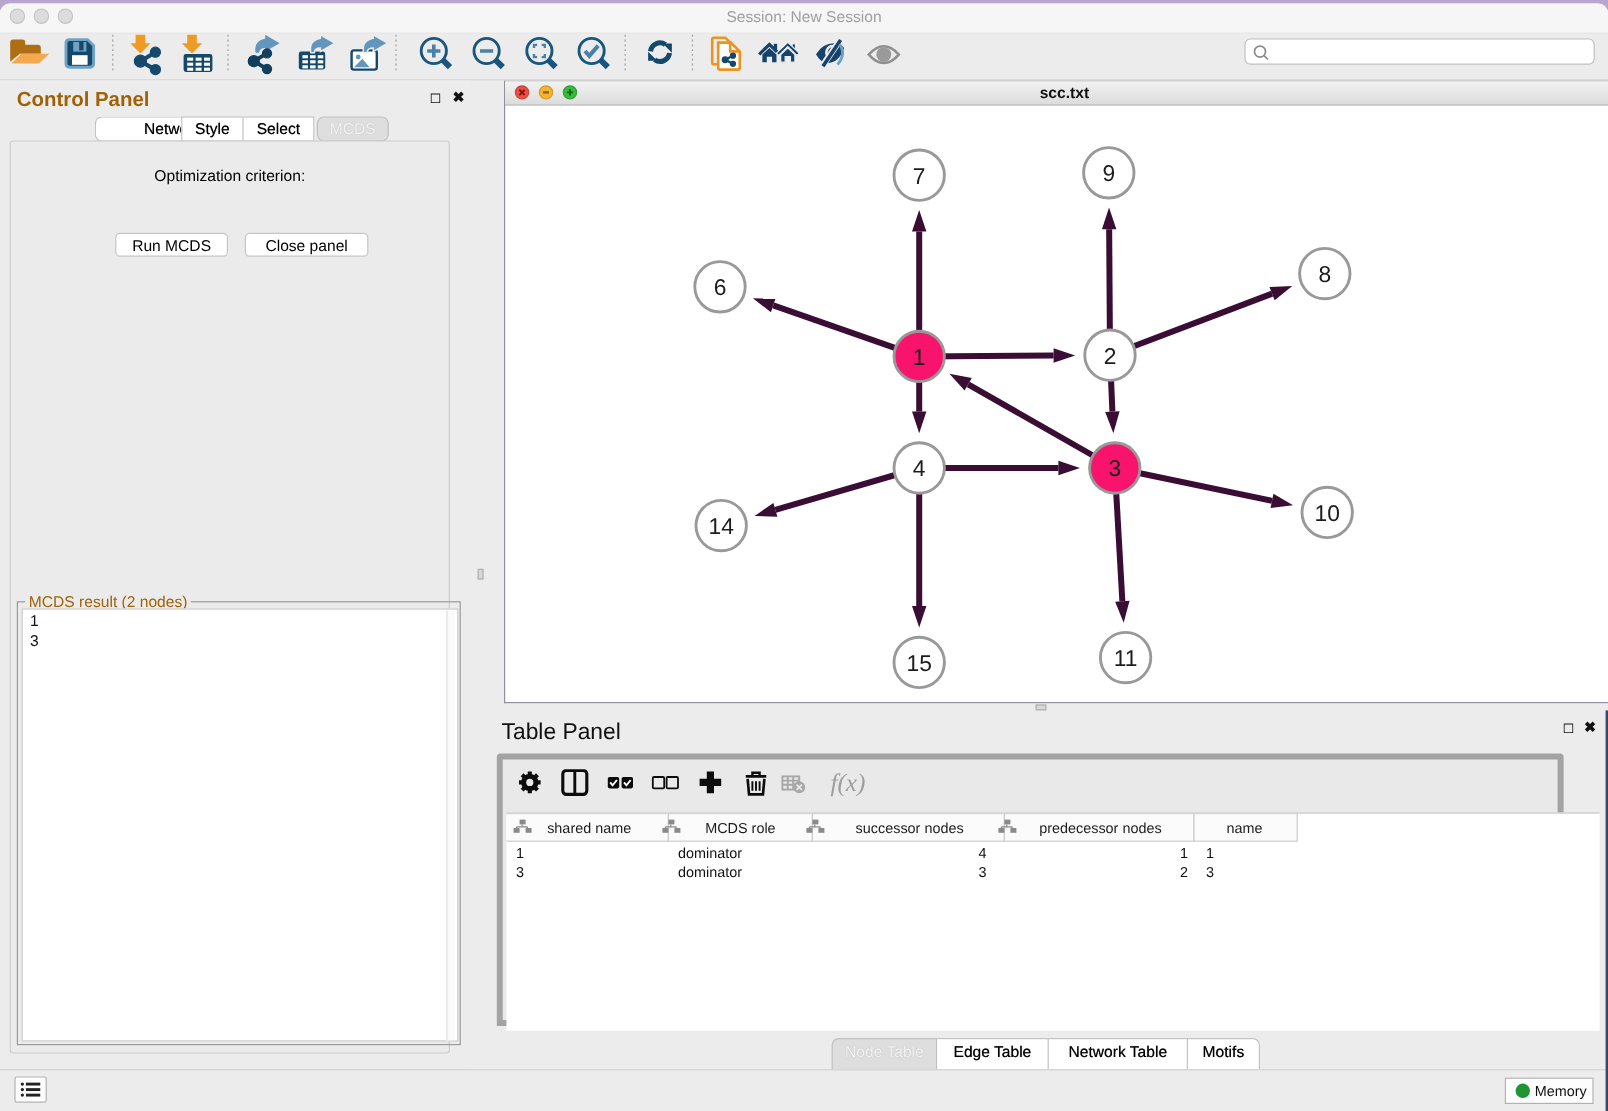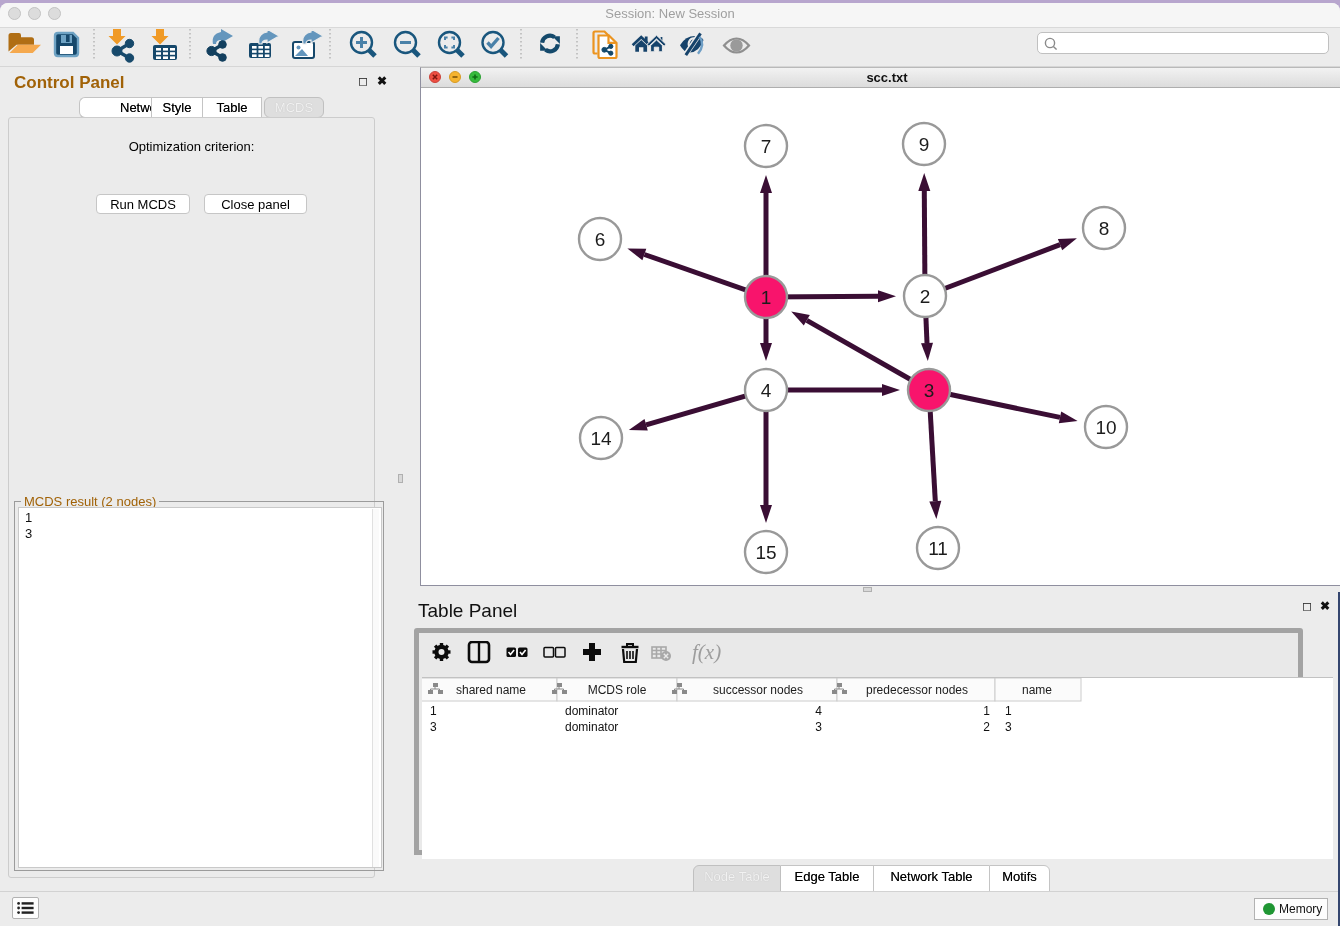--- a/index.html
+++ b/index.html
@@ -209,21 +209,21 @@
       </svg>
     </div>
   </div>
   <div id="cpanel">
     <div id="cpanel-title">Control Panel</div>
     <div class="float-btn" style="left:358px;">◻</div>
     <div class="float-btn" style="left:377px; font-weight:bold;">✖</div>
     <div id="cp-tabs">
       <div class="tabseg" style="left:0; width:72px; border-left:1px solid #c4c4c4; border-radius:6px 0 0 6px;padding-left:40px;">Network</div>
       <div class="tabseg" style="left:72px; width:51px; border-left:1px solid #c4c4c4;">Style</div>
-      <div class="tabseg" style="left:123px; width:60px; border-left:1px solid #c4c4c4; border-right:1px solid #c4c4c4;">Table</div>
+      <div class="tabseg" style="left:123px; width:60px; border-left:1px solid #c4c4c4; border-right:1px solid #c4c4c4;">Select</div>
       <div class="tabseg" style="left:185px; width:60px; background:#dedede; border:1px solid #c0c0c0; border-radius:6px; color:#f2f2f2; text-shadow:0 0 1px #b5b5b5;">MCDS</div>
     </div>
     <div id="cp-content">
       <div style="position:absolute; left:0; top:21px; width:100%; text-align:center; font-size:13px; color:#000;">Optimization criterion:</div>
       <div class="btn" style="left:87px; top:76px; width:94px; height:20px; line-height:19px;">Run MCDS</div>
       <div class="btn" style="left:195px; top:76px; width:103px; height:20px; line-height:19px;">Close panel</div>
       <div id="mcds-group">
         <div id="mcds-label">MCDS result (2 nodes)</div>
         <div id="mcds-white">
           <div style="position:absolute; left:6px; top:2px; font-size:13px; color:#111; line-height:16px;">1<br>3</div>

